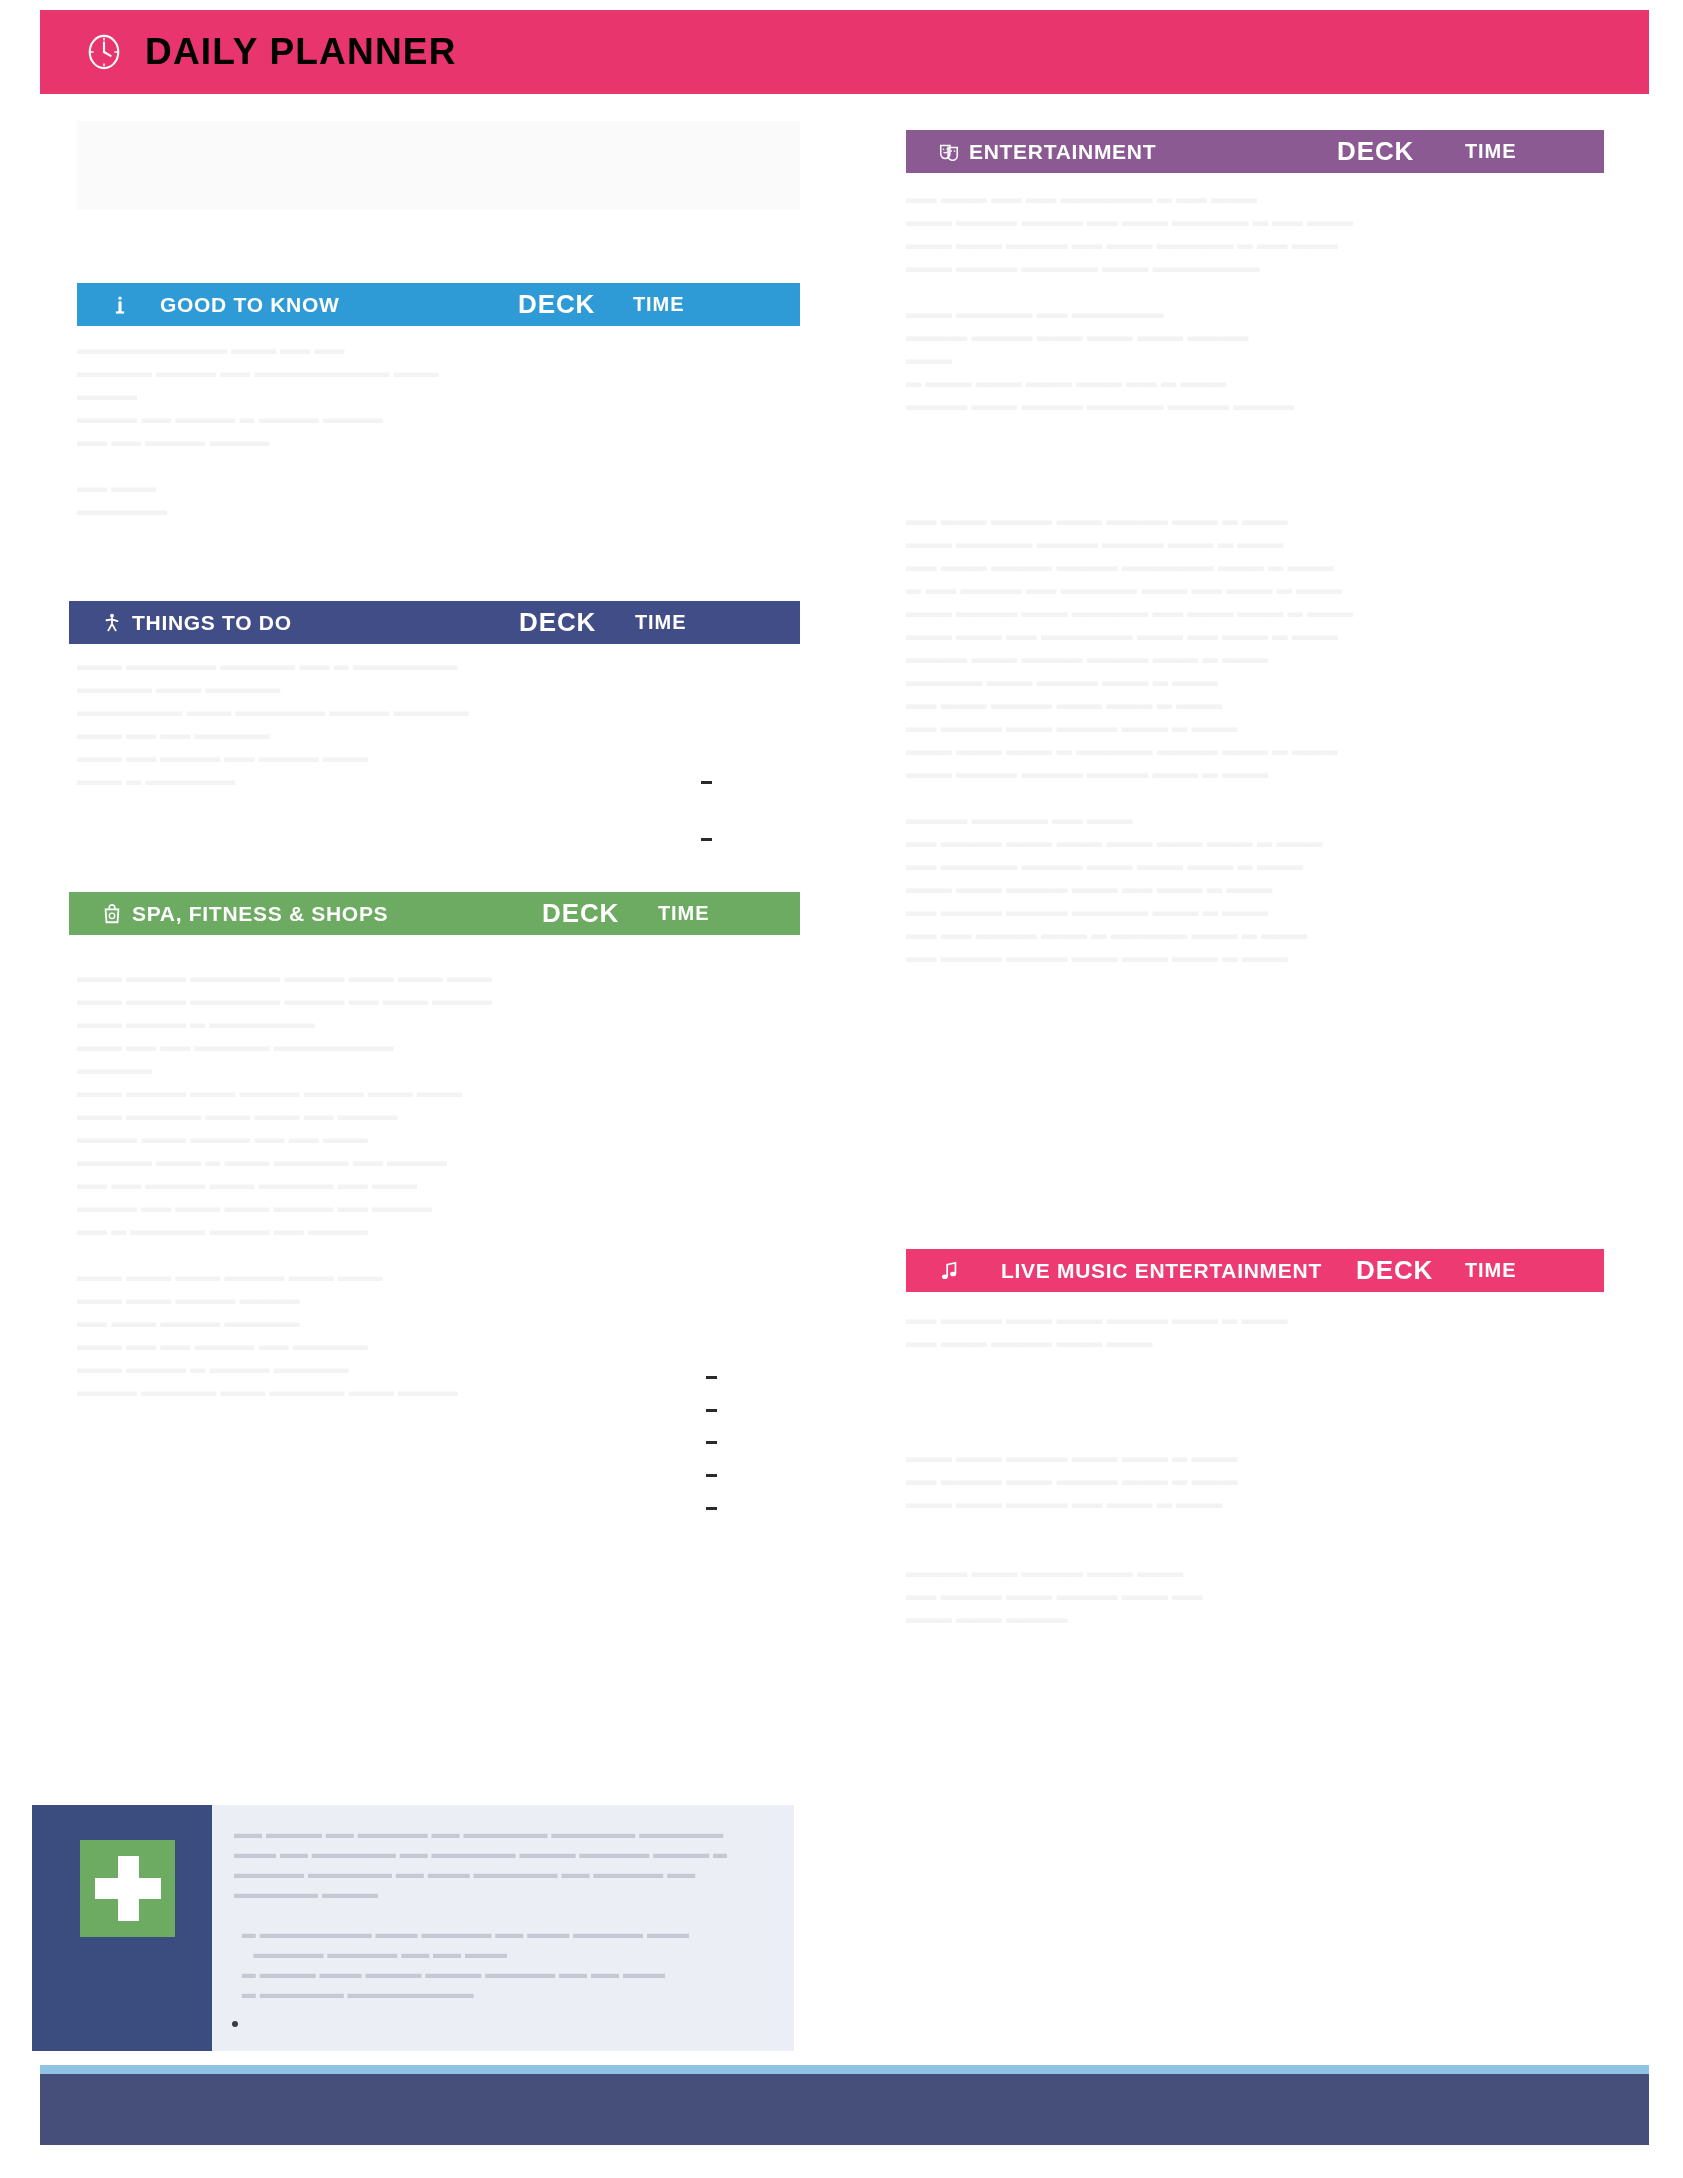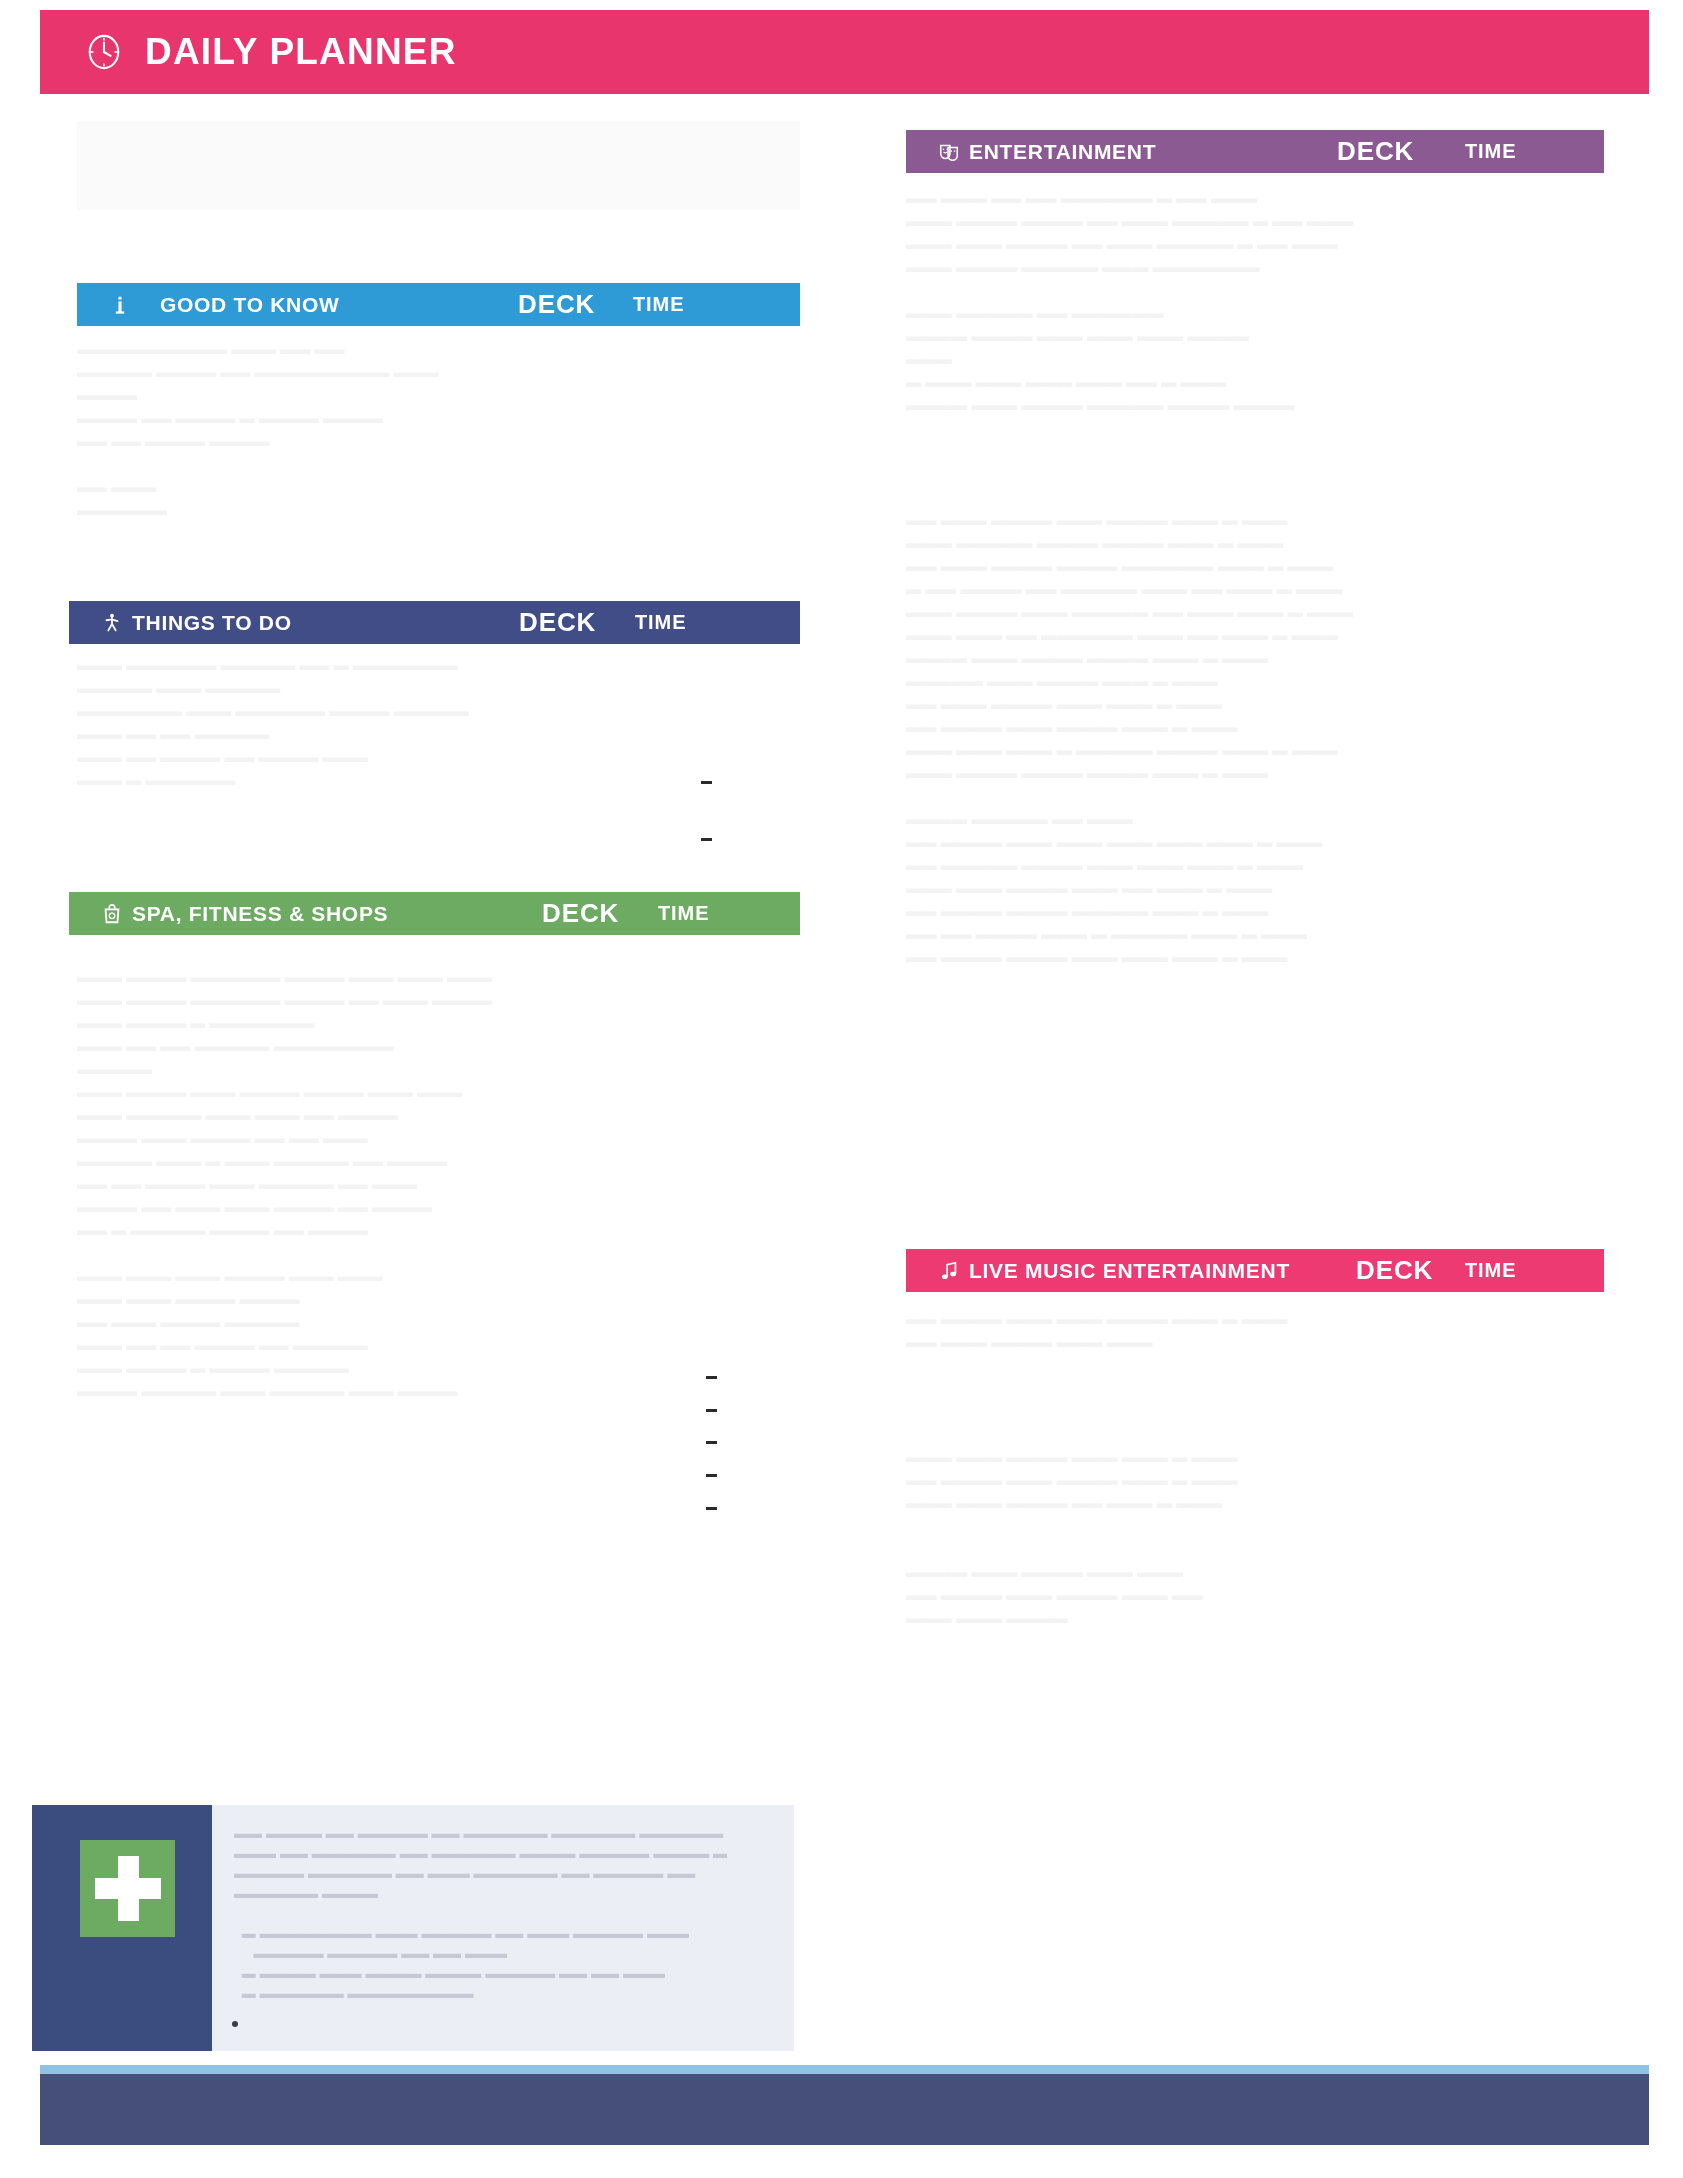--- a/index.html
+++ b/index.html
@@ -28,21 +28,21 @@
     padding-left: 45px;
     box-sizing: border-box;
   }
   .masthead-icon {
     width: 38px;
     height: 38px;
     flex: 0 0 38px;
     margin-right: 22px;
   }
   .masthead-title {
-    color: #ffffff;
+    color: #000000;
     font-size: 37px;
     font-weight: bold;
     letter-spacing: 1.2px;
   }
 
   
   .bar {
     position: absolute;
     height: 43px;
     display: flex;
@@ -86,21 +86,21 @@
   #bar-things-to-do  .bar-time { left: 566px; }
 
   #bar-spa-fitness   { left: 69px;  top: 892px;  width: 731px; background: #6daa62; }
   #bar-spa-fitness   .bar-deck { left: 473px; }
   #bar-spa-fitness   .bar-time { left: 589px; }
 
   #bar-entertainment { left: 906px; top: 130px;  width: 698px; background: #8b5a93; }
   #bar-entertainment .bar-deck { left: 431px; }
   #bar-entertainment .bar-time { left: 559px; }
 
-  #bar-live-music    { left: 906px; top: 1249px; width: 698px; background: #ed3a73; }
+  #bar-live-music    { left: 906px; top: 1249px; width: 698px; background: #ed3a73; gap: 32px; }
   #bar-live-music    .bar-deck { left: 450px; }
   #bar-live-music    .bar-time { left: 559px; }
 
   
   .ghost-block {
     position: absolute;
     box-sizing: border-box;
   }
   .ghost-line {
     color: rgba(120, 118, 125, 0.085);

